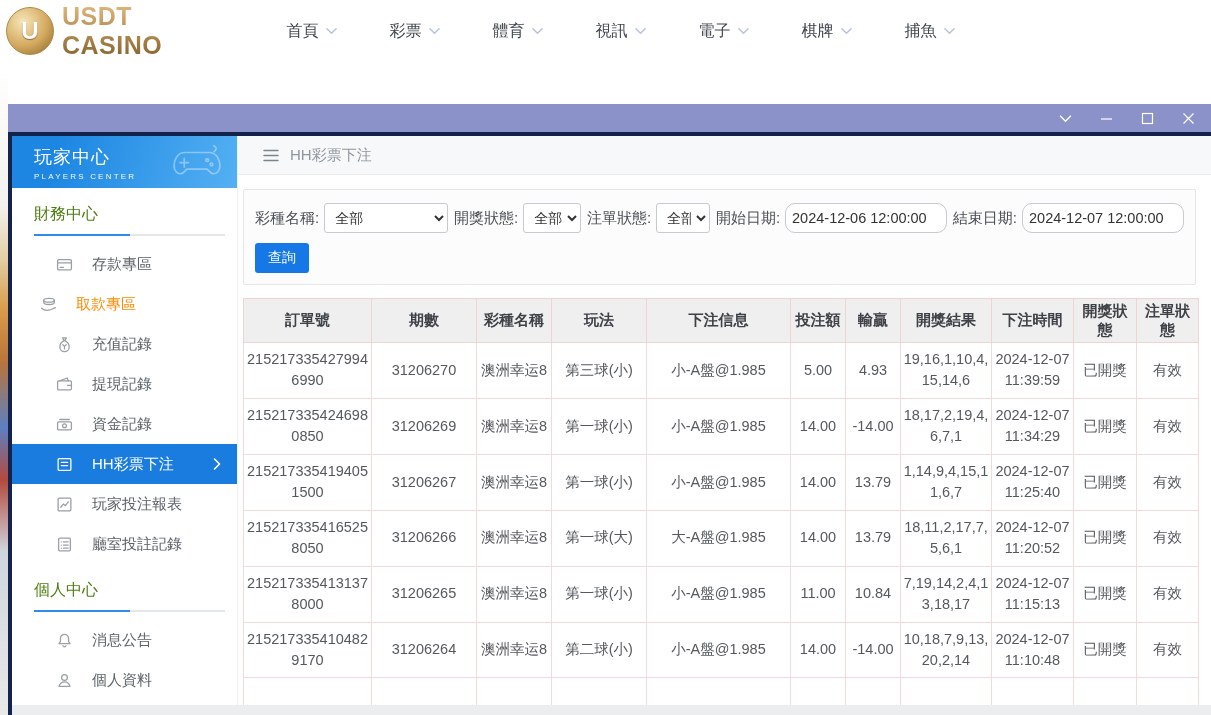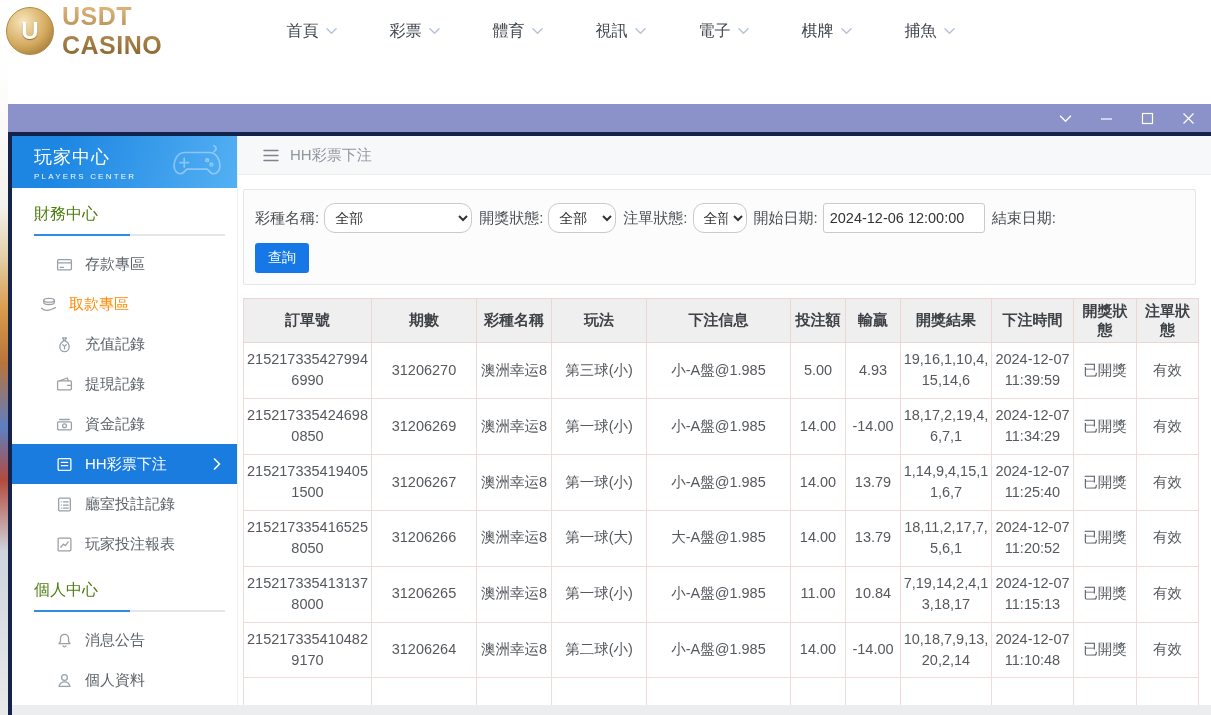--- a/index.html
+++ b/index.html
@@ -34,41 +34,41 @@
     border-left:4px solid #13234c;border-top:4px solid #13234c;display:flex;overflow:hidden;}
   
   .sidebar{width:225px;flex-shrink:0;background:#fff;border-right:1px solid #efefef;overflow:hidden;position:relative;}
   .sidebar-header{height:52px;background:linear-gradient(105deg,#1c86e2 20%,#54b0f3 100%);color:#fff;padding:9px 0 0 22px;position:relative;box-sizing:border-box;}
   .sb-title{font-size:18px;letter-spacing:1px;}
   .sb-subtitle{font-size:8px;letter-spacing:2.2px;margin-top:3px;opacity:.95;}
   .sb-gamepad{position:absolute;right:14px;top:8px;opacity:.45;}
   .sb-gamepad svg{width:52px;height:34px;stroke:#dff0ff;fill:none;stroke-width:2;stroke-linecap:round;stroke-linejoin:round;display:block;}
   .sb-section-title{color:#4d7c0f;font-size:16px;padding:16px 0 9px 22px;}
   .sb-underline{height:2px;margin:0 12px 8px 22px;background:linear-gradient(90deg,#2f8be5 0 96px,#e4e7ea 96px);}
-  .sb-item{display:flex;align-items:center;gap:12px;padding-left:44px;height:40px;color:#5c6269;font-size:15px;cursor:pointer;position:relative;}
+  .sb-item{display:flex;align-items:center;gap:19px;padding-left:44px;height:40px;color:#5c6269;font-size:15px;cursor:pointer;position:relative;}
   .sb-icon{width:17px;height:17px;color:#9aa0a6;display:flex;flex-shrink:0;}
   .sb-icon svg{width:17px;height:17px;stroke:currentColor;fill:none;stroke-width:1.2;stroke-linecap:round;stroke-linejoin:round;display:block;}
   .sb-item.highlight{color:#ff8a00;padding-left:28px;}
   .sb-item.active{background:#1b7ce0;color:#fff;}
   .sb-item.active .sb-icon{color:#fff;}
   .sb-chev{position:absolute;right:16px;top:14px;}
   .sb-chev svg{width:8px;height:12px;stroke:#fff;fill:none;stroke-width:1.6;stroke-linecap:round;stroke-linejoin:round;display:block;}
   
   .content{flex:1;display:flex;flex-direction:column;background:#fff;overflow:hidden;position:relative;}
   .content-header{height:38px;flex-shrink:0;background:#f7f8f9;border-bottom:1px solid #ececec;
     display:flex;align-items:center;gap:11px;padding-left:25px;color:#8f969e;font-size:15px;}
   .hamburger svg{width:16px;height:13px;stroke:#7d848c;fill:none;stroke-width:1.4;stroke-linecap:round;display:block;}
   .filter-panel{margin:14px 15px 0 5px;border:1px solid #e4e6e8;background:#fcfcfc;border-radius:2px;padding:13px 11px 11px;}
   .filter-row{display:flex;align-items:center;font-size:15px;color:#4a4f55;white-space:nowrap;}
   .f-label{margin-right:5px;}
   .f-gap{width:7px;}
-  select{height:30px;border:1px solid #c6cbd1;border-radius:11px;background:#fff;font-size:14px;color:#333;
+  select{height:30px;border:1px solid #c6cbd1;border-radius:3px;background:#fff;font-size:14px;color:#333;
     font-family:inherit;padding:0 2px 0 6px;}
   .sel-lottery{width:148px;} .sel-draw{width:68px;} .sel-order{width:54px;}
-  .date-input{width:148px;height:28px;border:1px solid #c6cbd1;border-radius:3px;font-size:14.5px;color:#333;
+  .date-input{width:148px;height:28px;border:1px solid #c6cbd1;border-radius:10px;font-size:14.5px;color:#333;
     font-family:inherit;padding:0 6px;}
   .search-btn{margin-top:10px;background:#1677e6;color:#fff;border:none;border-radius:3px;
     padding:6px 13px;font-size:14px;font-family:Liberation Sans, sans-serif;cursor:pointer;display:inline-block;}
   .table-wrap{margin:13px 15px 0 5px;}
   table{width:100%;border-collapse:collapse;table-layout:fixed;}
   th{background:#efeff0;color:#3e4146;font-size:15px;font-weight:700;height:39px;
     border:1px solid #efd4d4;padding:2px;overflow:hidden;}
   td{border:1px solid #f3dada;color:#55595e;font-size:14.5px;text-align:center;
     padding:6px 2px;line-height:1.48;word-break:break-all;overflow:hidden;}
   tr.filler td{height:26px;}
@@ -247,34 +247,34 @@
             <span class="sb-label">HH彩票下注</span>
             <span class="sb-chev">
               <svg viewBox="0 0 8 12">
                 <path d="M1.5 1 6.5 6 1.5 11"></path>
               </svg>
             </span>
           </div>
           <div class="sb-item">
             <span class="sb-icon">
               <svg viewBox="0 0 16 16">
+                <rect x="2" y="2" width="12" height="12" rx="1"></rect>
+                <path d="M4.5 10.6l2.4-3 2 1.5 2.6-3.6"></path>
+              </svg>
+            </span>
+            <span class="sb-label">玩家投注報表</span>
+          </div>
+          <div class="sb-item">
+            <span class="sb-icon">
+              <svg viewBox="0 0 16 16">
                 <rect x="2.5" y="2" width="11" height="12" rx="1"></rect>
                 <path d="M7 5.5h4.5M7 8.5h4.5M7 11.5h4.5M5 5.5h.01M5 8.5h.01M5 11.5h.01"></path>
               </svg>
             </span>
             <span class="sb-label">廳室投註記錄</span>
-          </div>
-          <div class="sb-item">
-            <span class="sb-icon">
-              <svg viewBox="0 0 16 16">
-                <rect x="2" y="2" width="12" height="12" rx="1"></rect>
-                <path d="M4.5 10.6l2.4-3 2 1.5 2.6-3.6"></path>
-              </svg>
-            </span>
-            <span class="sb-label">玩家投注報表</span>
           </div>
           <div class="sb-section-title">個人中心</div>
           <div class="sb-underline"></div>
           <div class="sb-item">
             <span class="sb-icon">
               <svg viewBox="0 0 16 16">
                 <path d="M8 2.2a3.8 3.8 0 0 0-3.8 3.8v2.8L2.8 11h10.4l-1.4-2.2V6A3.8 3.8 0 0 0 8 2.2z"></path>
                 <path d="M6.6 13a1.5 1.5 0 0 0 2.8 0"></path>
               </svg>
             </span>
@@ -326,20 +326,21 @@
           <span class="f-gap"></span>
           <span class="f-label">注單狀態:</span>
           <select class="sel-order">
             <option>全部</option>
           </select>
           <span class="f-gap"></span>
           <span class="f-label">開始日期:</span>
           <input class="date-input" type="text" value="2024-12-06 12:00:00" style="">
           <span class="f-gap"></span>
           <span class="f-label">結束日期:</span>
+          <input class="date-input" type="text" value="2024-12-07 12:00:00" style="">
         </div>
         <button class="search-btn">查詢</button>
       </div>
 
       <div class="table-wrap">
         <table id="bets-table">
           <colgroup id="bets-colgroup">
               <col style="width: 128px;">
               <col style="width: 105px;">
               <col style="width: 75px;">

